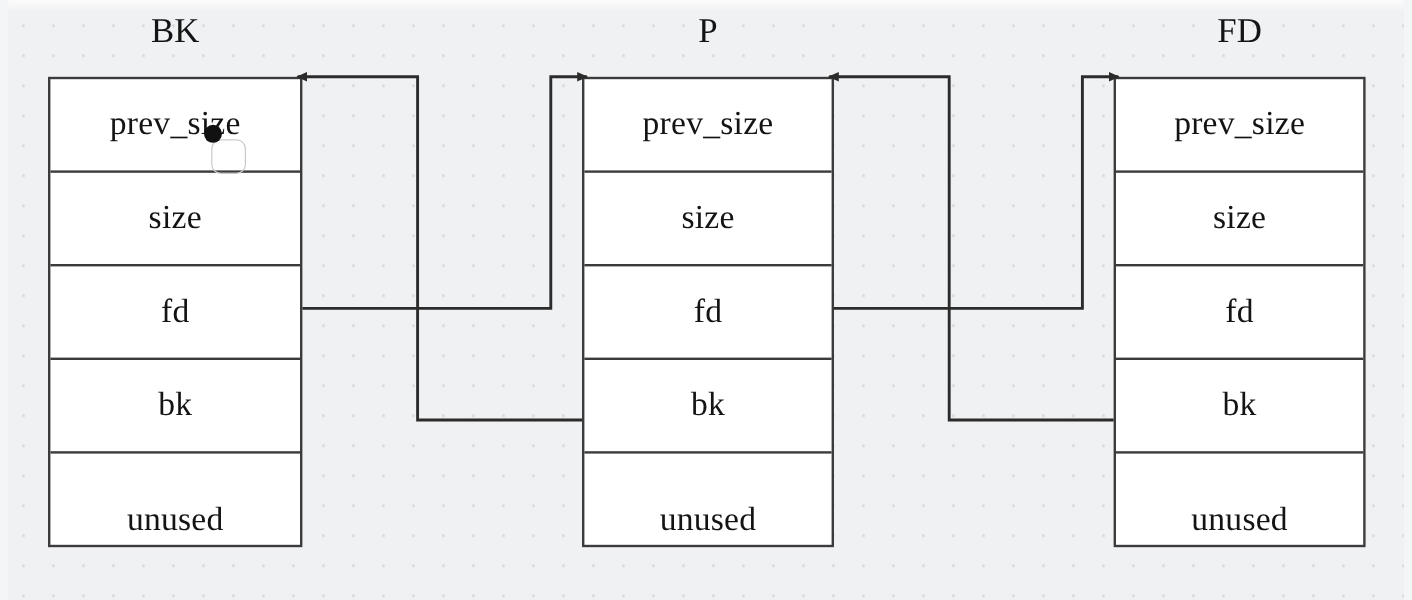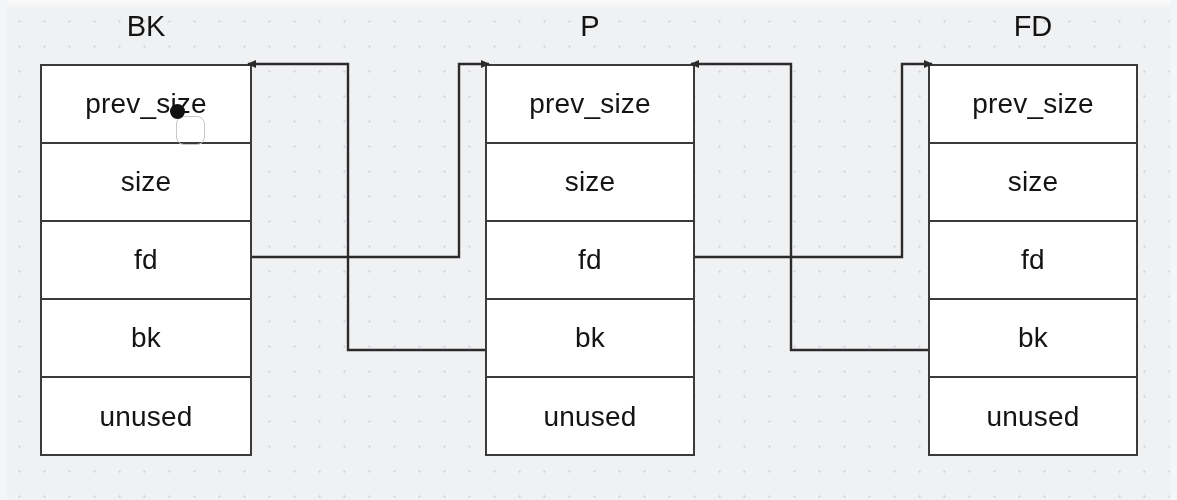--- a/index.html
+++ b/index.html
@@ -10,21 +10,21 @@
   #canvas {
     position: relative;
     width: 1177px;
     height: 500px;
     background-color: #f0f1f3;
     background-image:
       radial-gradient(circle, #d9dadd 1.1px, transparent 1.2px);
     background-size: 25px 25px;
     background-position: 7px 9px;
     overflow: hidden;
-    font-family: Liberation Sans, sans-serif;
+    font-family: Liberation Serif, serif;
   }
   
   #top-wash {
     position: absolute;
     left: 0; top: 0;
     width: 100%;
     height: 10px;
     background: linear-gradient(to bottom, rgba(255,255,255,0.75), rgba(255,255,255,0));
     pointer-events: none;
   }
@@ -51,21 +51,21 @@
     height: 78px;
     display: flex;
     align-items: center;
     justify-content: center;
     border-bottom: 2px solid #3b3b3b;
     color: #141414;
     font-size: 28px;
     letter-spacing: 0.2px;
     white-space: nowrap;
   }
-  .chunk .row:last-child { border-bottom: none; }
+  .chunk .row:last-child { border-bottom: none; margin-top: 17px; }
 
   .chunk-title {
     position: absolute;
     text-align: center;
     color: #141414;
     font-size: 29px;
     line-height: 1;
     white-space: nowrap;
   }
 

